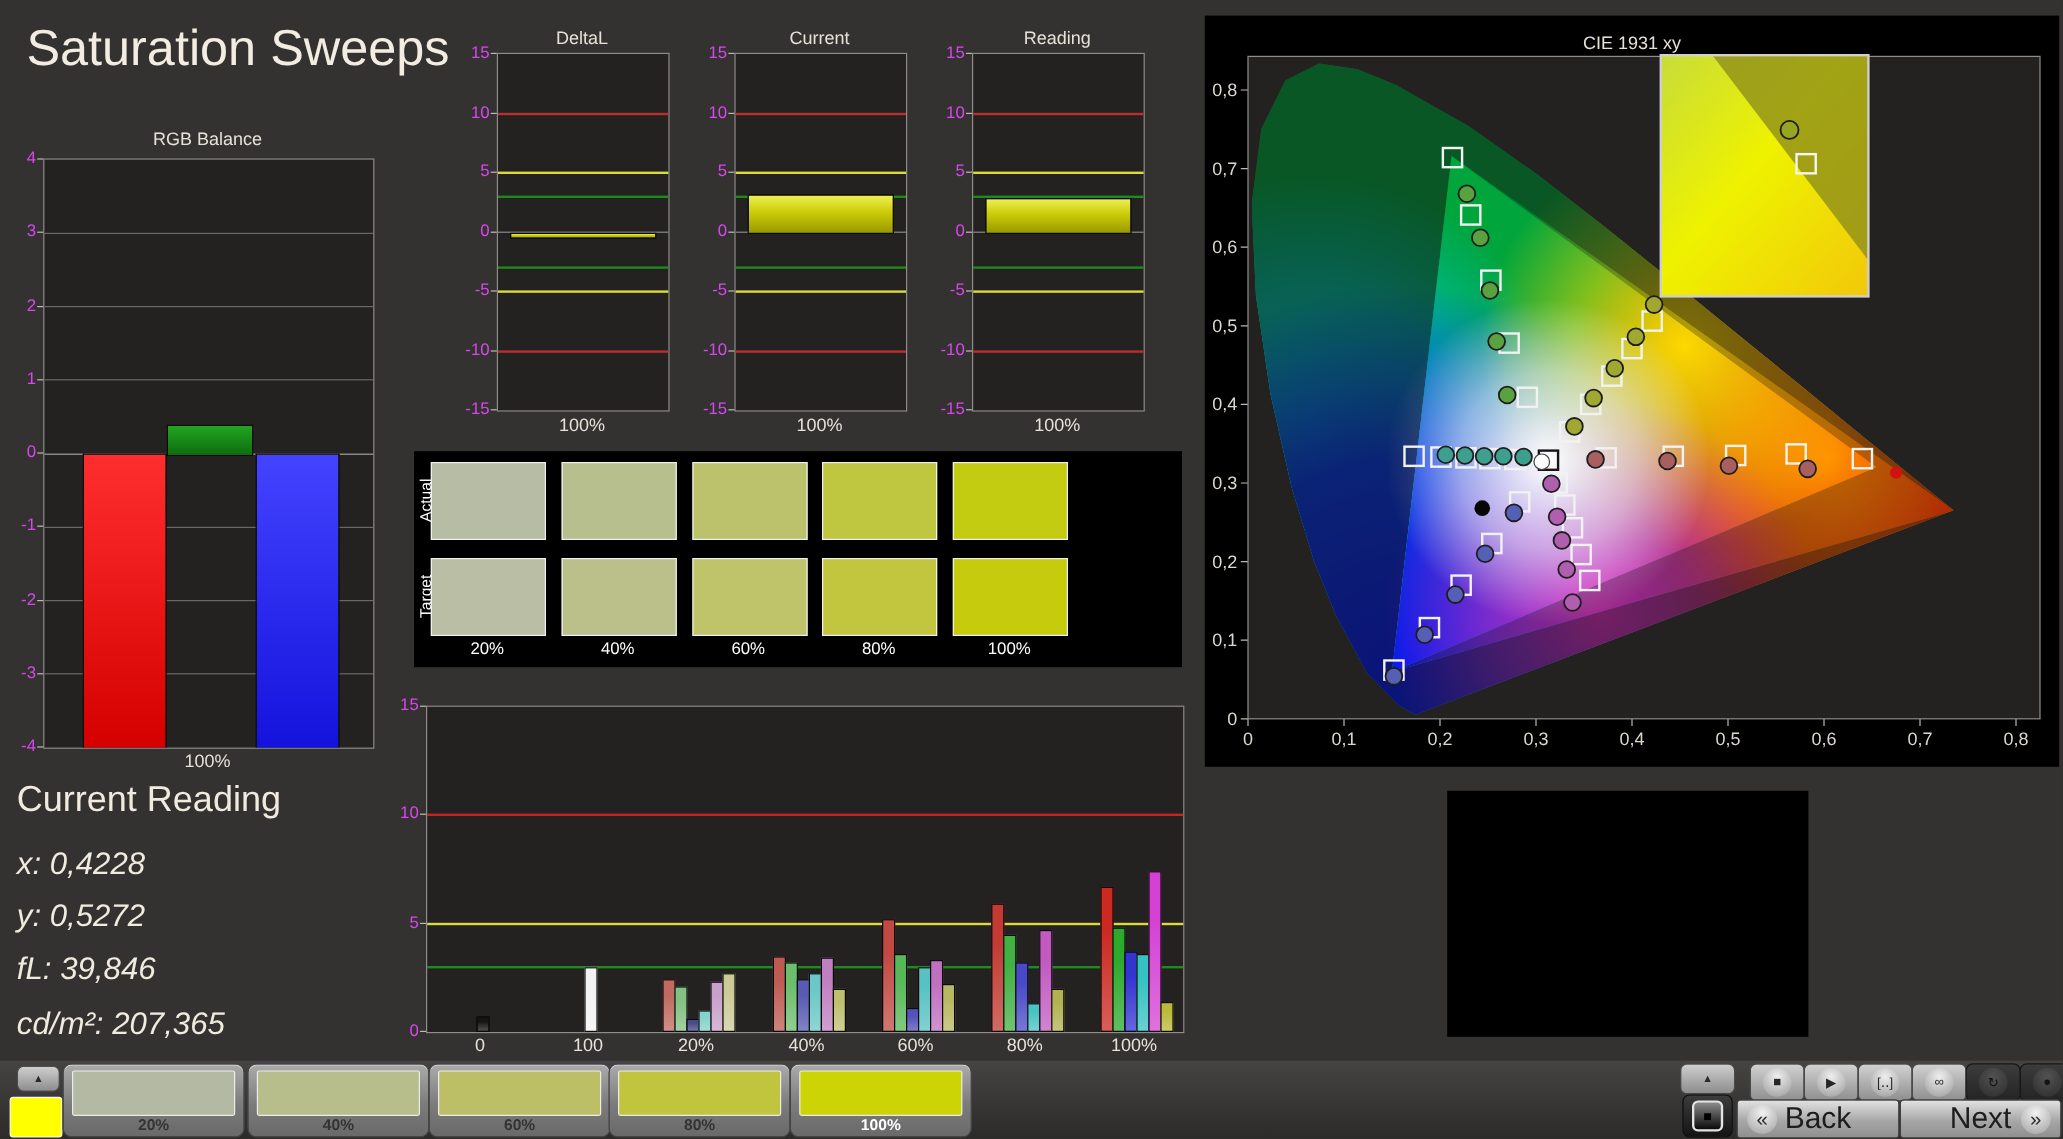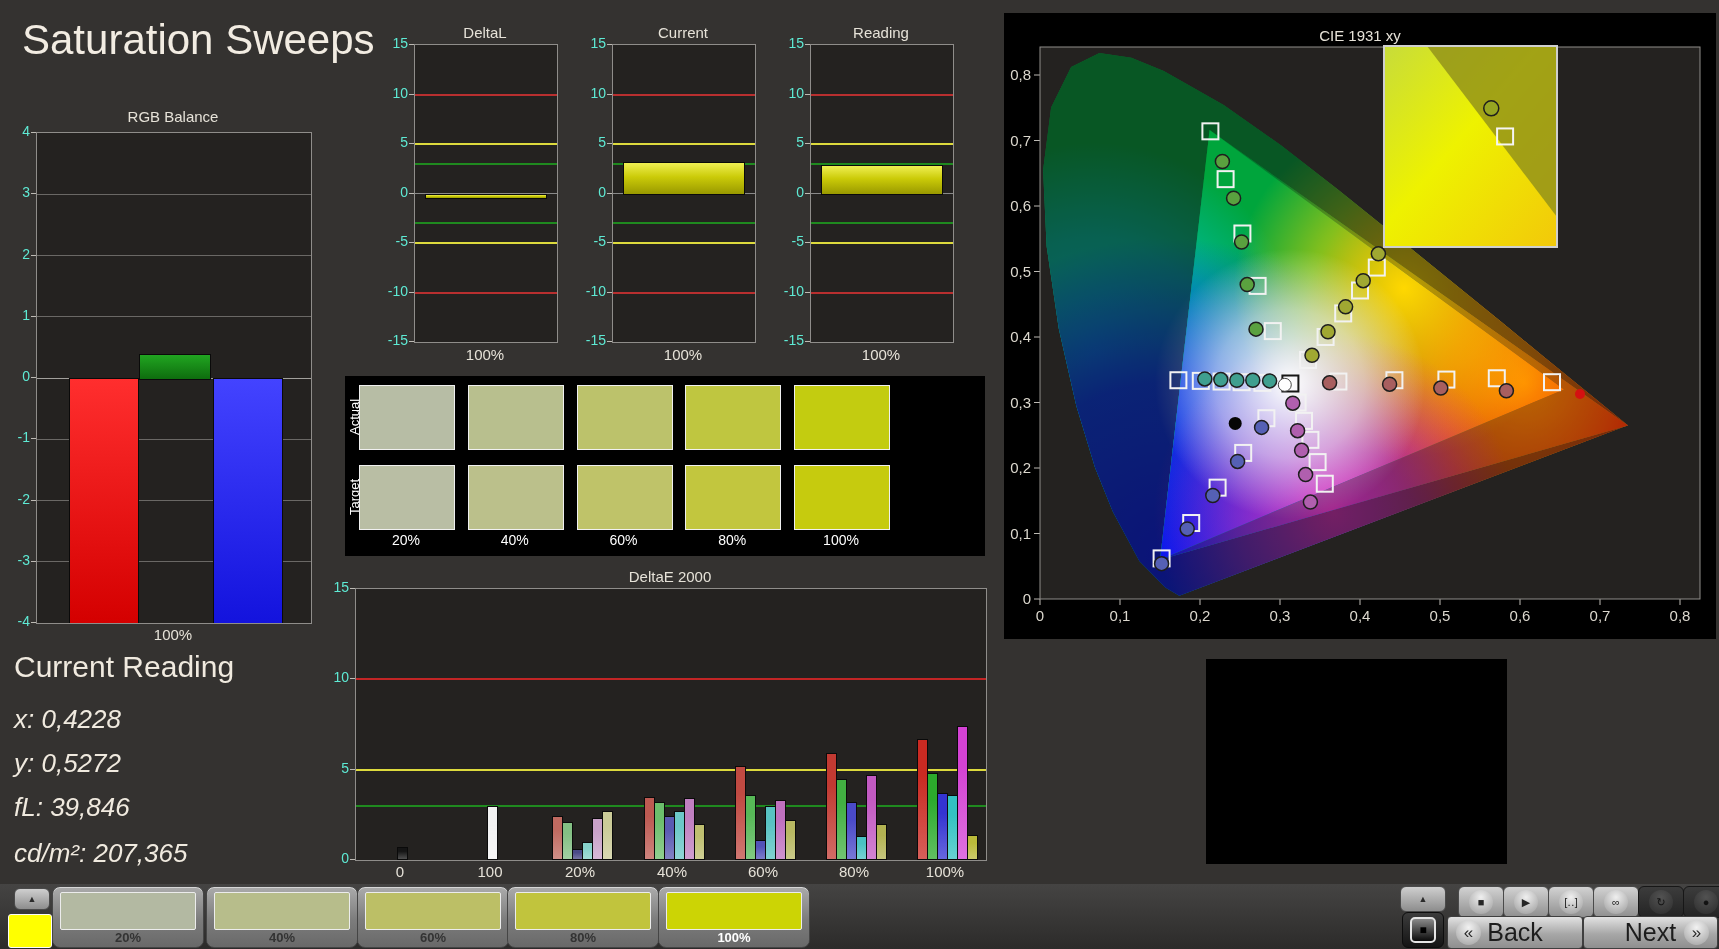--- a/index.html
+++ b/index.html
@@ -2,21 +2,21 @@
 <html><head>
 <meta charset="utf-8">
 <style>
   html,body{margin:0;padding:0;width:1719px;height:949px;overflow:hidden;
     background:#343230;font-family:"Liberation Sans","DejaVu Sans",sans-serif;
     color:#eae5da;position:relative;-webkit-font-smoothing:antialiased;}
   .abs{position:absolute;}
   #page-title{left:22px;top:16px;font-size:42px;font-weight:400;letter-spacing:0px;color:#f2ece2;}
   .panel-title{position:absolute;text-align:center;font-size:15px;color:#e6e2d8;}
   .plot{position:absolute;background:#242220;border:1px solid #8f8d8a;}
-  .tick-label{position:absolute;font-size:14px;color:#5eead4;text-align:right;}
+  .tick-label{position:absolute;font-size:14px;color:#d946ef;text-align:right;}
   .tick-mark{position:absolute;height:1px;background:#bdbab4;}
   .hl{position:absolute;left:0;right:0;height:2px;}
   .hl0{position:absolute;left:0;right:0;height:1px;}
   .ybar{position:absolute;background:linear-gradient(#efef52,#cbcb08 45%,#999900);border:1px solid #0a0a0a;}
   .rgbbar{position:absolute;border:1px solid #0a0a0a;}
   .axis-xlabel{position:absolute;text-align:center;font-size:15px;color:#e6e2d8;}
   #swatch-panel{background:#000;}
   .rowlab{position:absolute;color:#fff;font-size:13px;writing-mode:vertical-rl;transform:rotate(180deg);text-align:center;height:63px;left:2px;}
   .sw{position:absolute;border:1px solid #f0f0f0;}
   .collab{position:absolute;color:#fff;font-size:14px;text-align:center;width:94px;}
@@ -183,21 +183,20 @@
     <div class="sw" style="left: 231.5px; top: 89px; width: 94px; height: 63px; background: rgb(191, 195, 105);"></div>
     <div class="collab" style="left: 231.5px; top: 156px;">60%</div>
     <div class="sw" style="left: 340.25px; top: 9px; width: 94px; height: 63px; background: rgb(191, 198, 64);"></div>
     <div class="sw" style="left: 340.25px; top: 89px; width: 94px; height: 63px; background: rgb(194, 198, 62);"></div>
     <div class="collab" style="left: 340.25px; top: 156px;">80%</div>
     <div class="sw" style="left: 449px; top: 9px; width: 94px; height: 63px; background: rgb(195, 204, 16);"></div>
     <div class="sw" style="left: 449px; top: 89px; width: 94px; height: 63px; background: rgb(198, 203, 14);"></div>
     <div class="collab" style="left: 449px; top: 156px;">100%</div>
   </div>
 <div class="abs" id="deltae-panel" style="left:320px;top:566px;width:700px;height:316px;">
-    <div class="panel-title" style="left: 35px; top: 2px; width: 630px;">DeltaE 2000</div>
     <div class="plot" style="left: 35px; top: 22px; width: 630px; height: 271px;">
       <div class="hl" style="top: 89.3333px; background: rgb(194, 37, 37);"></div>
       <div class="hl" style="top: 179.667px; background: rgb(221, 218, 61);"></div>
       <div class="hl" style="top: 215.8px; background: rgb(31, 138, 31);"></div>
       <div class="debar" style="left: 40.5px; height: 10.84px; background: linear-gradient(rgb(21, 21, 21) 0%, rgb(21, 21, 21) 30%, rgba(255, 255, 255, 0.25) 100%), linear-gradient(rgb(21, 21, 21), rgb(21, 21, 21)) rgb(21, 21, 21); background-blend-mode: normal;"></div>
       <div class="debar" style="left: 130.5px; height: 52.3933px; background: linear-gradient(rgb(242, 242, 242) 0%, rgb(242, 242, 242) 30%, rgba(255, 255, 255, 0.25) 100%), linear-gradient(rgb(242, 242, 242), rgb(242, 242, 242)) rgb(242, 242, 242); background-blend-mode: normal;"></div>
       <div class="debar" style="left: 195.5px; height: 41.5533px; background: linear-gradient(rgb(192, 106, 96) 0%, rgb(192, 106, 96) 30%, rgba(255, 255, 255, 0.25) 100%), linear-gradient(rgb(192, 106, 96), rgb(192, 106, 96)) rgb(192, 106, 96); background-blend-mode: normal;"></div>
       <div class="debar" style="left: 205.5px; height: 36.1333px; background: linear-gradient(rgb(132, 192, 132) 0%, rgb(132, 192, 132) 30%, rgba(255, 255, 255, 0.25) 100%), linear-gradient(rgb(132, 192, 132), rgb(132, 192, 132)) rgb(132, 192, 132); background-blend-mode: normal;"></div>
       <div class="debar" style="left: 215.5px; height: 9.03333px; background: linear-gradient(rgb(74, 74, 136) 0%, rgb(74, 74, 136) 30%, rgba(255, 255, 255, 0.25) 100%), linear-gradient(rgb(74, 74, 136), rgb(74, 74, 136)) rgb(74, 74, 136); background-blend-mode: normal;"></div>
       <div class="debar" style="left: 225.5px; height: 16.26px; background: linear-gradient(rgb(134, 210, 202) 0%, rgb(134, 210, 202) 30%, rgba(255, 255, 255, 0.25) 100%), linear-gradient(rgb(134, 210, 202), rgb(134, 210, 202)) rgb(134, 210, 202); background-blend-mode: normal;"></div>

